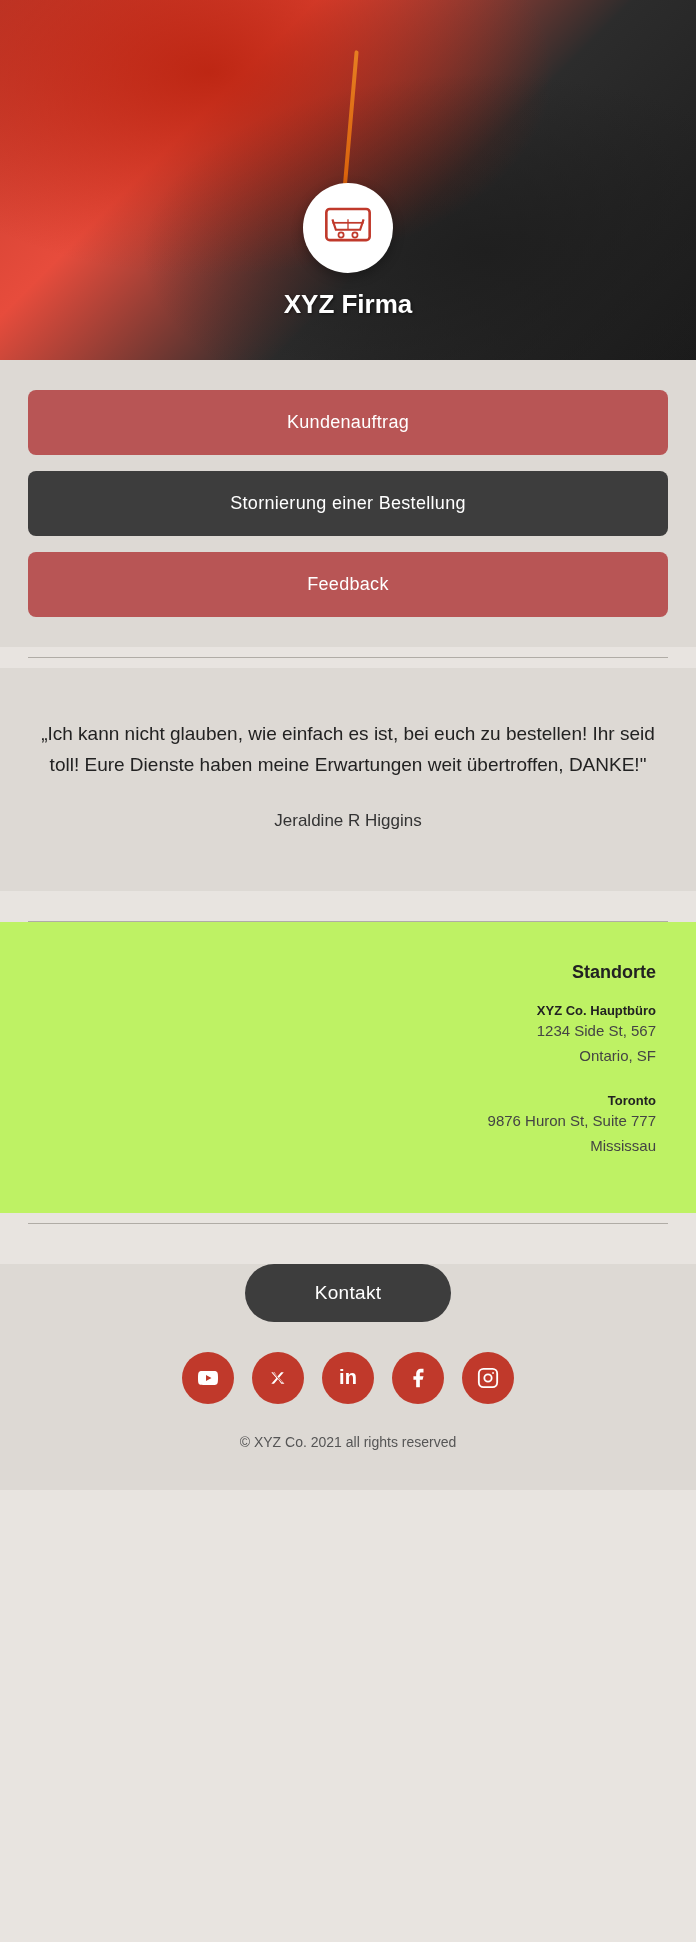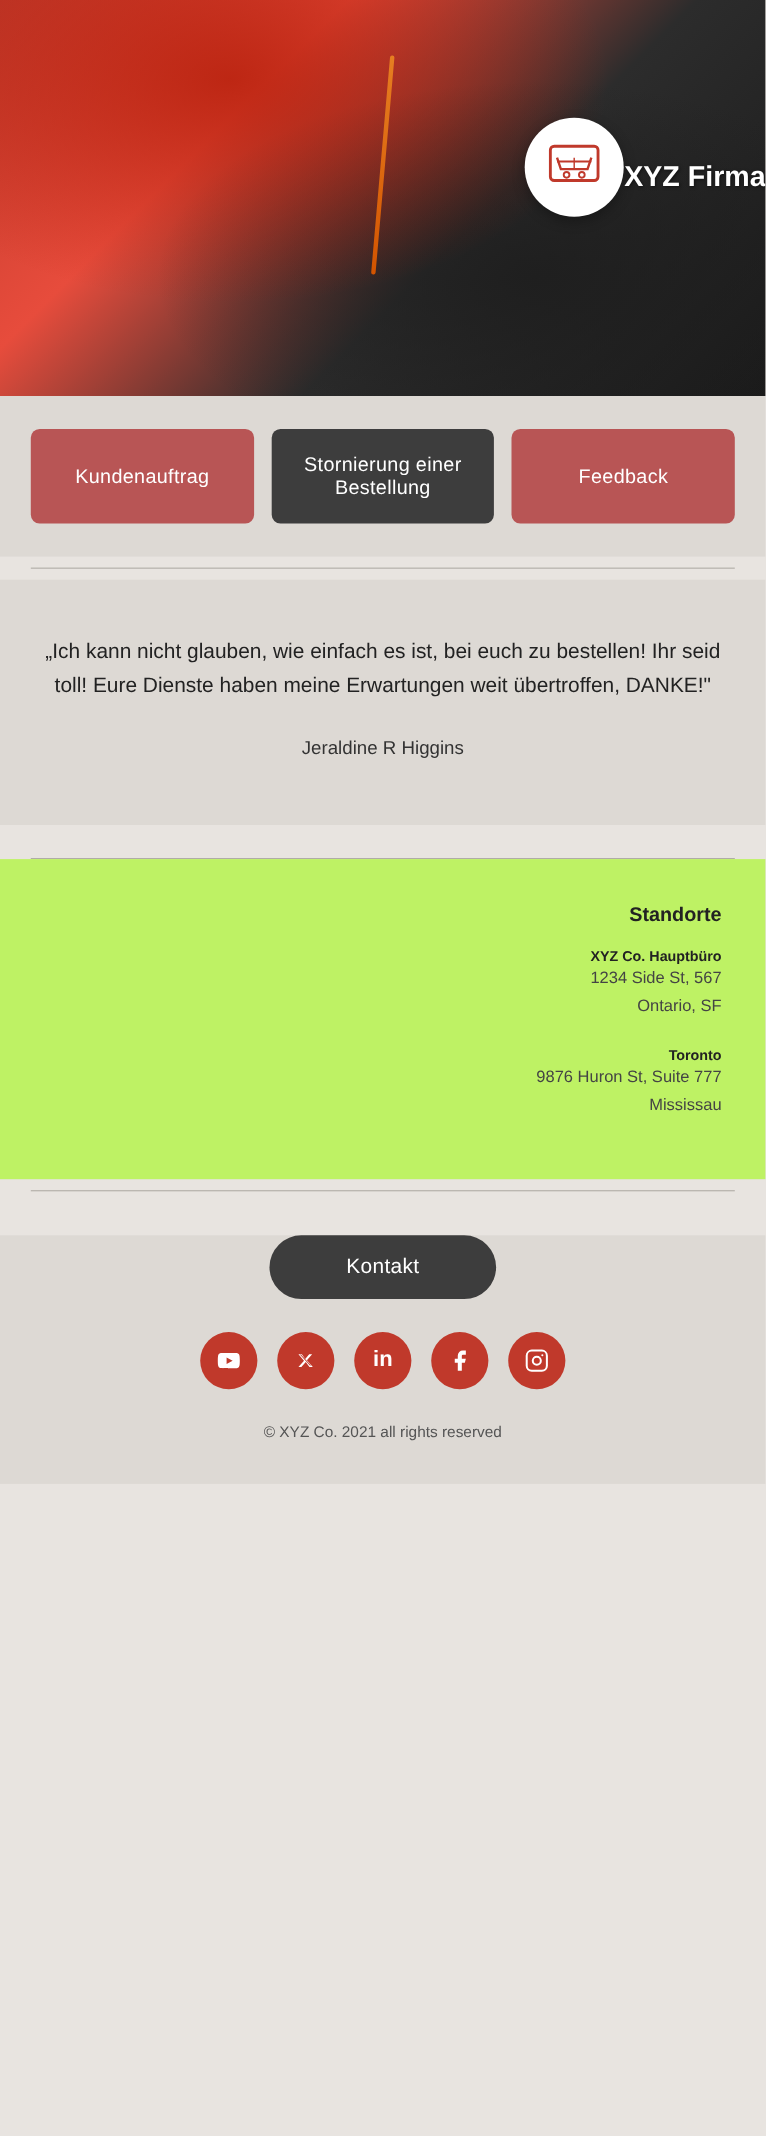--- a/index.html
+++ b/index.html
@@ -13,21 +13,21 @@
       overflow-x: hidden;
     }
 
     
     .hero {
       position: relative;
       width: 100%;
       height: 360px;
       background: linear-gradient(135deg, #c0392b 0%, #e74c3c 30%, #2c2c2c 60%, #1a1a1a 100%);
       display: flex;
-      flex-direction: row;
+      flex-direction: column;
       align-items: center;
       justify-content: flex-end;
       padding-bottom: 40px;
       overflow: hidden;
     }
 
     .hero::before {
       content: '';
       position: absolute;
       top: 0; left: 0; right: 0; bottom: 0;
@@ -70,21 +70,21 @@
       font-size: 26px;
       font-weight: bold;
       text-shadow: 1px 1px 3px rgba(0,0,0,0.5);
     }
 
     
     .nav-section {
       background: #ddd9d4;
       padding: 30px 28px;
       display: flex;
-      flex-direction: row;
+      flex-direction: column;
       gap: 16px;
     }
 
     .nav-button {
       width: 100%;
       padding: 22px 20px;
       border: none;
       border-radius: 8px;
       font-size: 18px;
       font-weight: 500;

